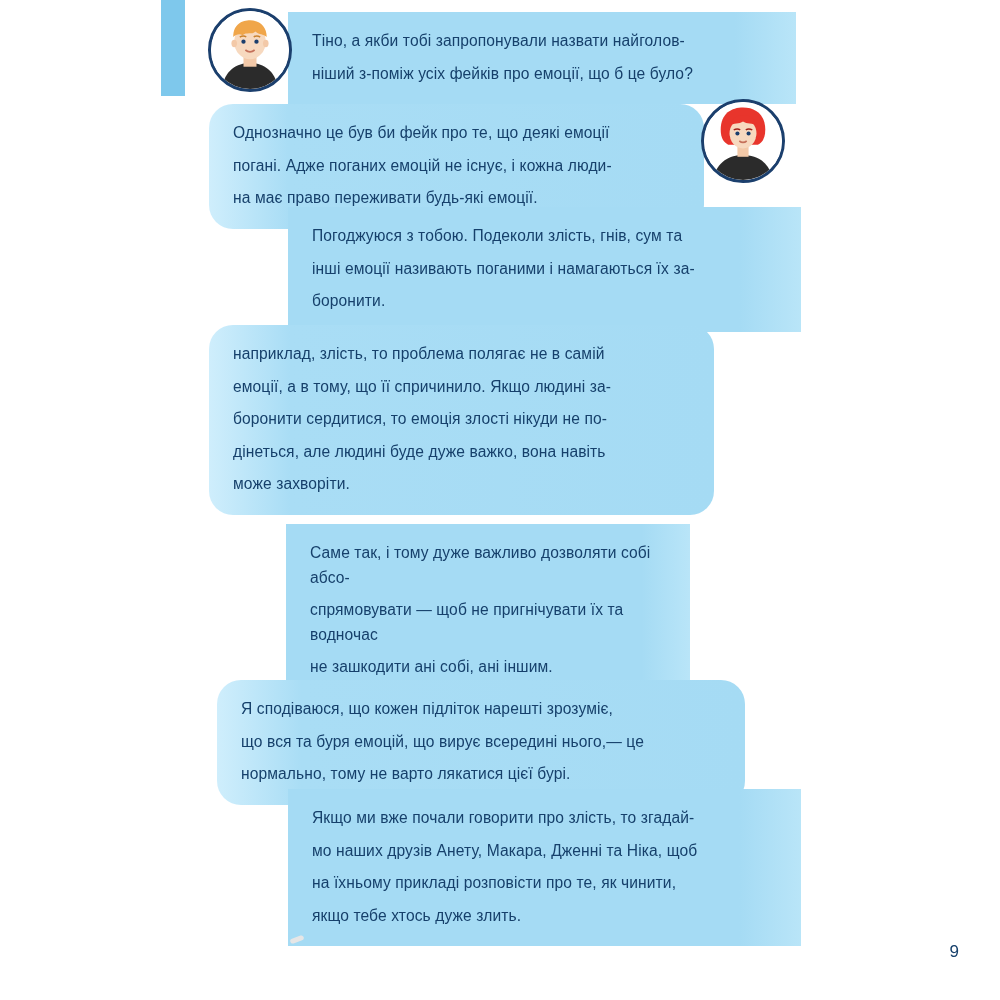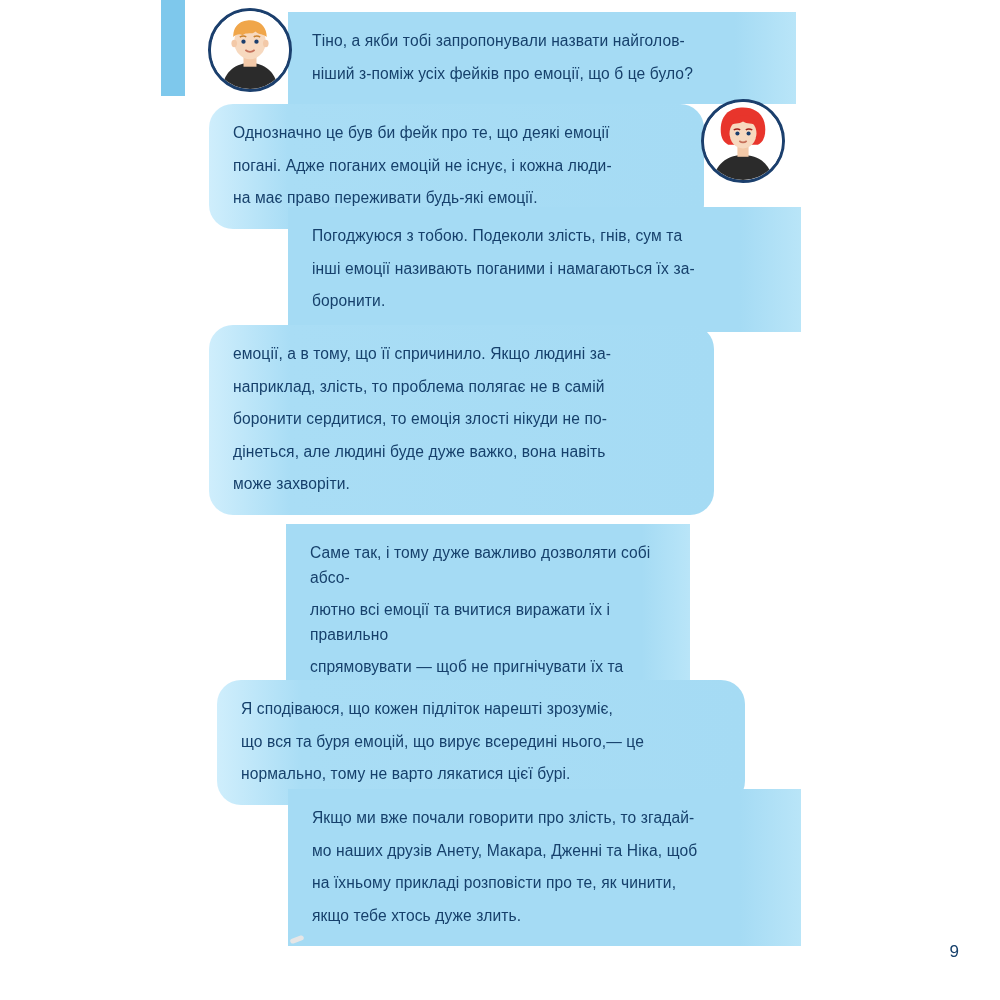--- a/index.html
+++ b/index.html
@@ -168,30 +168,29 @@
     </svg>
   </div>
 
   <div class="bubble right" style="left:103px; top:207px; width:513px;">
     <p>Погоджуюся з тобою. Подеколи злість, гнів, сум та</p>
     <p>інші емоції називають поганими і намагаються їх за-</p>
     <p>боронити.</p>
   </div>
 
   <div class="bubble left" style="left:24px; top:325px; width:505px;">
+    <p>наприклад, злість, то проблема полягає не в самій</p>
     <p>емоції, а в тому, що її спричинило. Якщо людині за-</p>
-    <p>наприклад, злість, то проблема полягає не в самій</p>
     <p>боронити сердитися, то емоція злості нікуди не по-</p>
     <p>дінеться, але людині буде дуже важко, вона навіть</p>
     <p>може захворіти.</p>
   </div>
 
   <div class="bubble right" style="left:101px; top:524px; width:404px;">
     <p>Саме так, і тому дуже важливо дозволяти собі абсо-</p>
-    <p>лютно всі емоції та вчитися виражати їх і правильно</p>
     <p>спрямовувати — щоб не пригнічувати їх та водночас</p>
     <p>не зашкодити ані собі, ані іншим.</p>
   </div>
 
   <div class="bubble left" style="left:32px; top:680px; width:528px;">
     <p>Я сподіваюся, що кожен підліток нарешті зрозуміє,</p>
     <p>що вся та буря емоцій, що вирує всередині нього,— це</p>
     <p>нормально, тому не варто лякатися цієї бурі.</p>
   </div>
 

